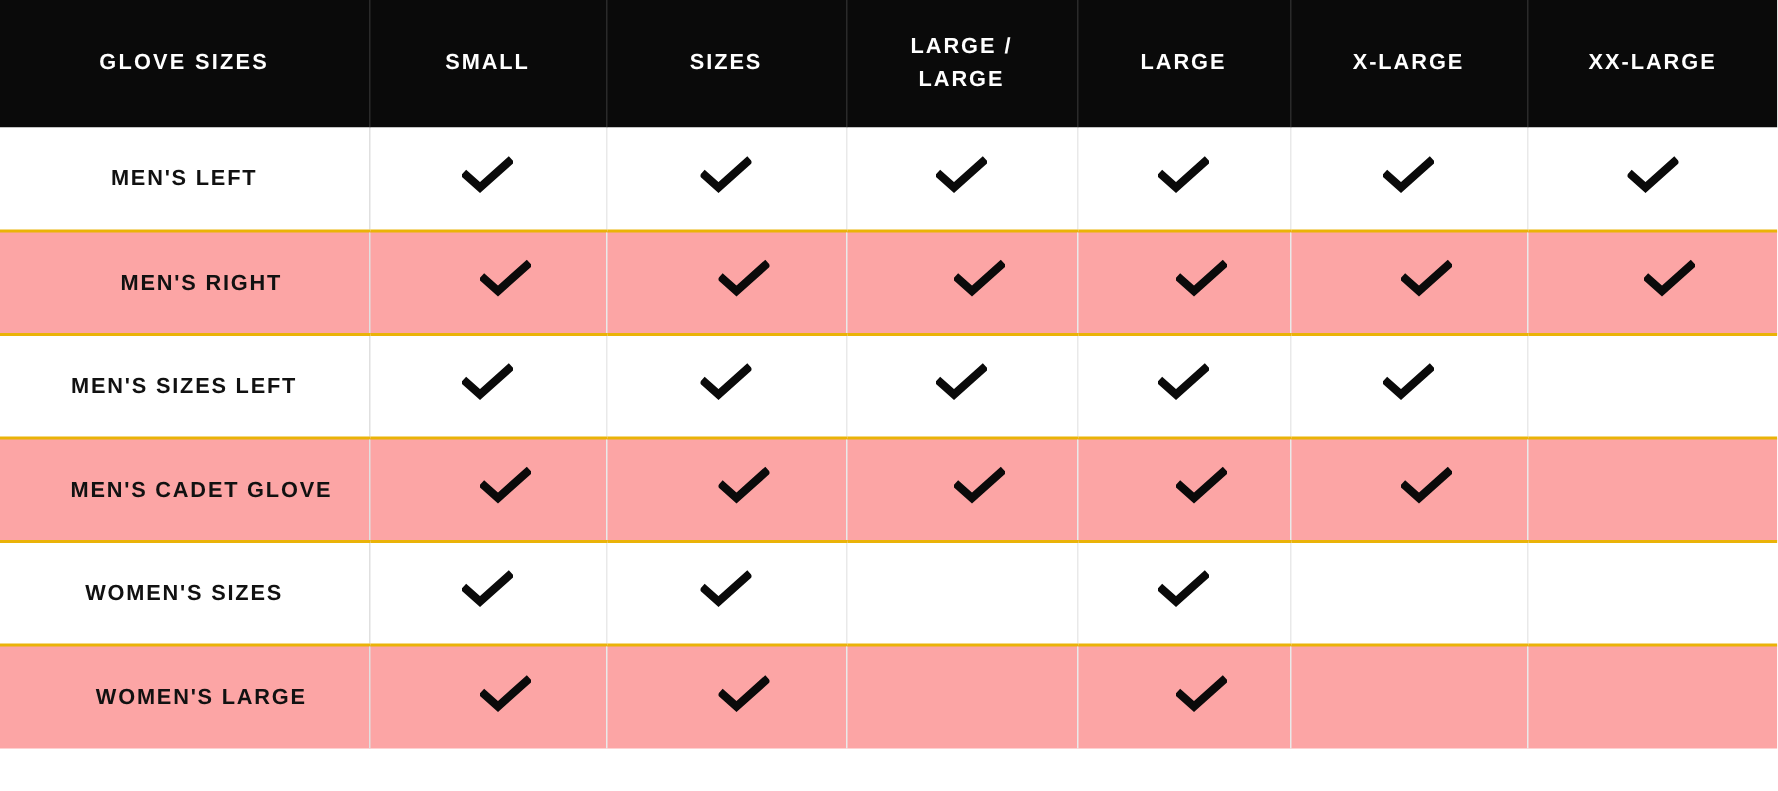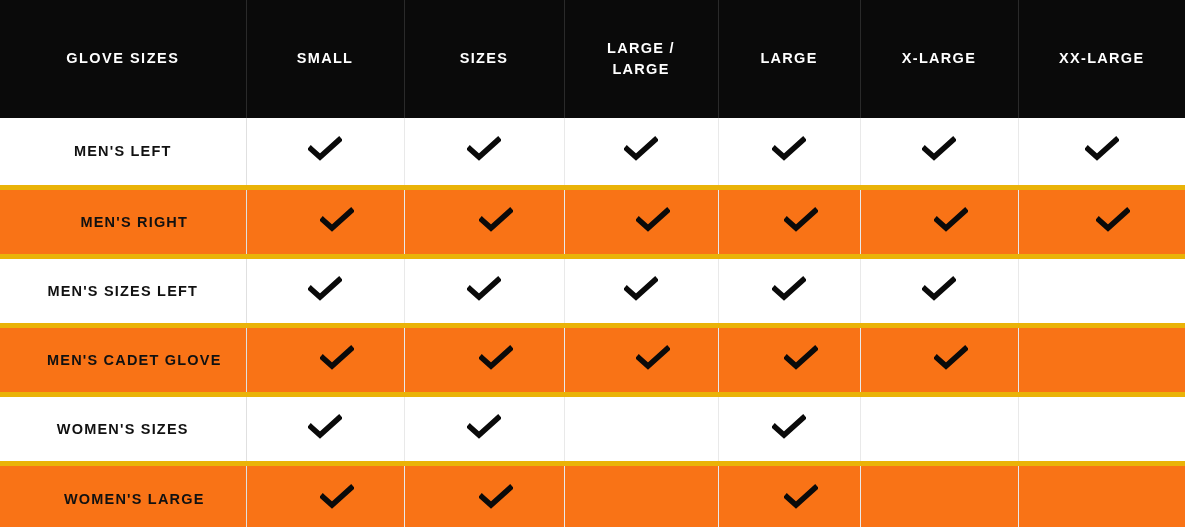--- a/index.html
+++ b/index.html
@@ -21,21 +21,21 @@
     width: 1185px;
     table-layout: fixed;
   }
   table.size-chart th,
   table.size-chart td {
     padding: 0;
     margin: 0;
   }
   
   thead tr {
-    height: 118px;
+    height: 85px;
     margin-top: 39px;
   }
   thead th {
     background: #0a0a0a;
     color: #ffffff;
     font-size: 14.5px;
     font-weight: bold;
     letter-spacing: 1.3px;
     text-align: center;
     vertical-align: middle;
@@ -43,26 +43,26 @@
     border-right: 1px solid #2a2a2a;
   }
   thead th:last-child { border-right: none; }
   thead th.first-col {
     letter-spacing: 1.5px;
   }
 
   
   tbody tr { height: 69px; }
   tbody tr.odd td { background: #ffffff; }
-  tbody tr.even td { background: #f97316; padding-left: 23px; }
+  tbody tr.even td { background: #fca5a5; padding-left: 23px; }
 
   tbody td {
     text-align: center;
     vertical-align: middle;
-    border-bottom: 5px solid #eab308;
+    border-bottom: 2px solid #eab308;
   }
   tbody tr:last-child td { border-bottom: none; }
 
   tbody td.row-label {
     color: #111111;
     font-size: 14.5px;
     font-weight: bold;
     letter-spacing: 1.2px;
     text-align: center;
     border-right: 1px solid #e0e0e0;

